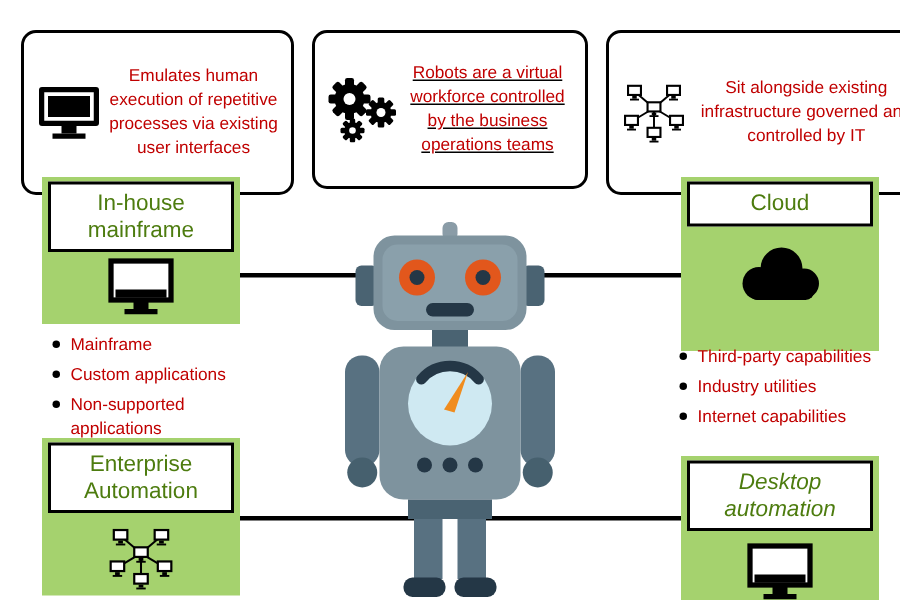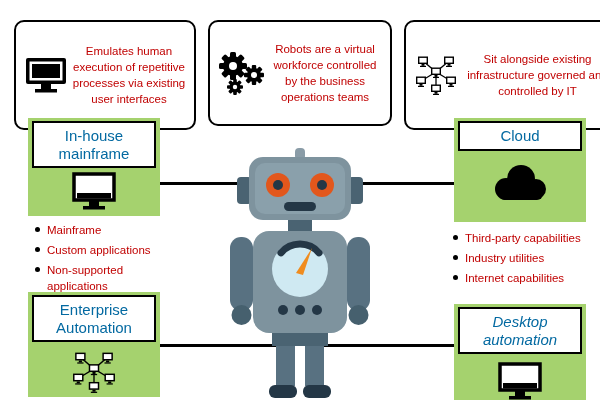--- a/index.html
+++ b/index.html
@@ -5,34 +5,34 @@
   * { margin:0; padding:0; box-sizing:border-box; }
   html,body { background:#ffffff; }
   body { font-family:"Liberation Sans", sans-serif; }
   .canvas { position:relative; width:600px; height:400px; background:#fff; overflow:hidden; }
 
   
   .note-box { position:absolute; top:4px; height:110px; border:2.5px solid #000;
               border-radius:10px; background:#fff; display:flex; align-items:center;
               gap:4px; padding:6px 8px;margin-top:16px; }
   #note-1 { left:14px;  width:182px; }
-  #note-2 { left:208px; width:184px; height:106px; }
+  #note-2 { left:208px; width:184px; height:106px;text-decoration:underline; }
   #note-3 { left:404px; width:219px; }
   .note-icon { flex:0 0 auto; display:flex; align-items:center; justify-content:center; }
   .note-text { flex:1; color:#c00000; font-size:11.5px; line-height:1.4; text-align:center; }
 
   
   .panel { position:absolute; width:132px; background:#a5d26e; }
   #panel-mainframe  { left:28px;  top:118px; height:98px; }
-  #panel-cloud      { left:454px; top:118px; height:104px;text-decoration:underline; }
+  #panel-cloud      { left:454px; top:118px; height:116px;text-decoration:underline; }
   #panel-enterprise { left:28px;  top:292px; height:105px;padding-left:32px; }
   #panel-desktop    { left:454px; top:304px; height:105px;font-style:italic; }
   .panel-label { position:absolute; left:4px; right:4px; top:3px; background:#fff;
                  border:2px solid #000; text-align:center; font-size:15px; line-height:1.18;
-                 padding:4px 2px; color:#0369a1; }
+                 padding:4px 2px; color:#4d7c0f; }
   .panel-icon { position:absolute; left:0; right:0; display:flex; justify-content:center; }
   #panel-mainframe .panel-icon  { top:54px; }
   #panel-cloud .panel-icon      { top:44px; }
   #panel-enterprise .panel-icon { top:58px; }
   #panel-desktop .panel-icon    { top:58px; }
 
   
   .connector { position:absolute; height:3px; background:#000; }
   #conn-1 { left:160px; top:182px; width:82px; }
   #conn-2 { left:358px; top:182px; width:97px; }

